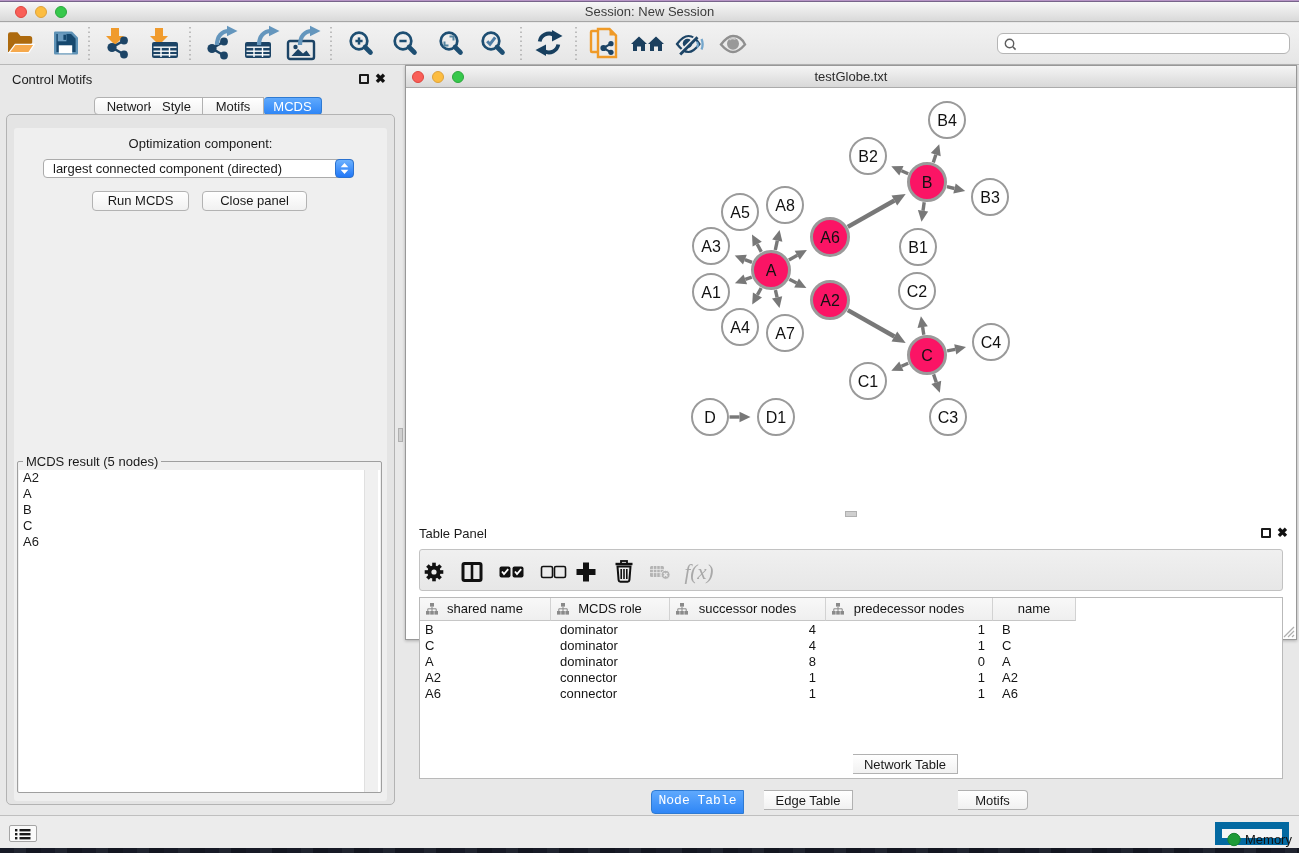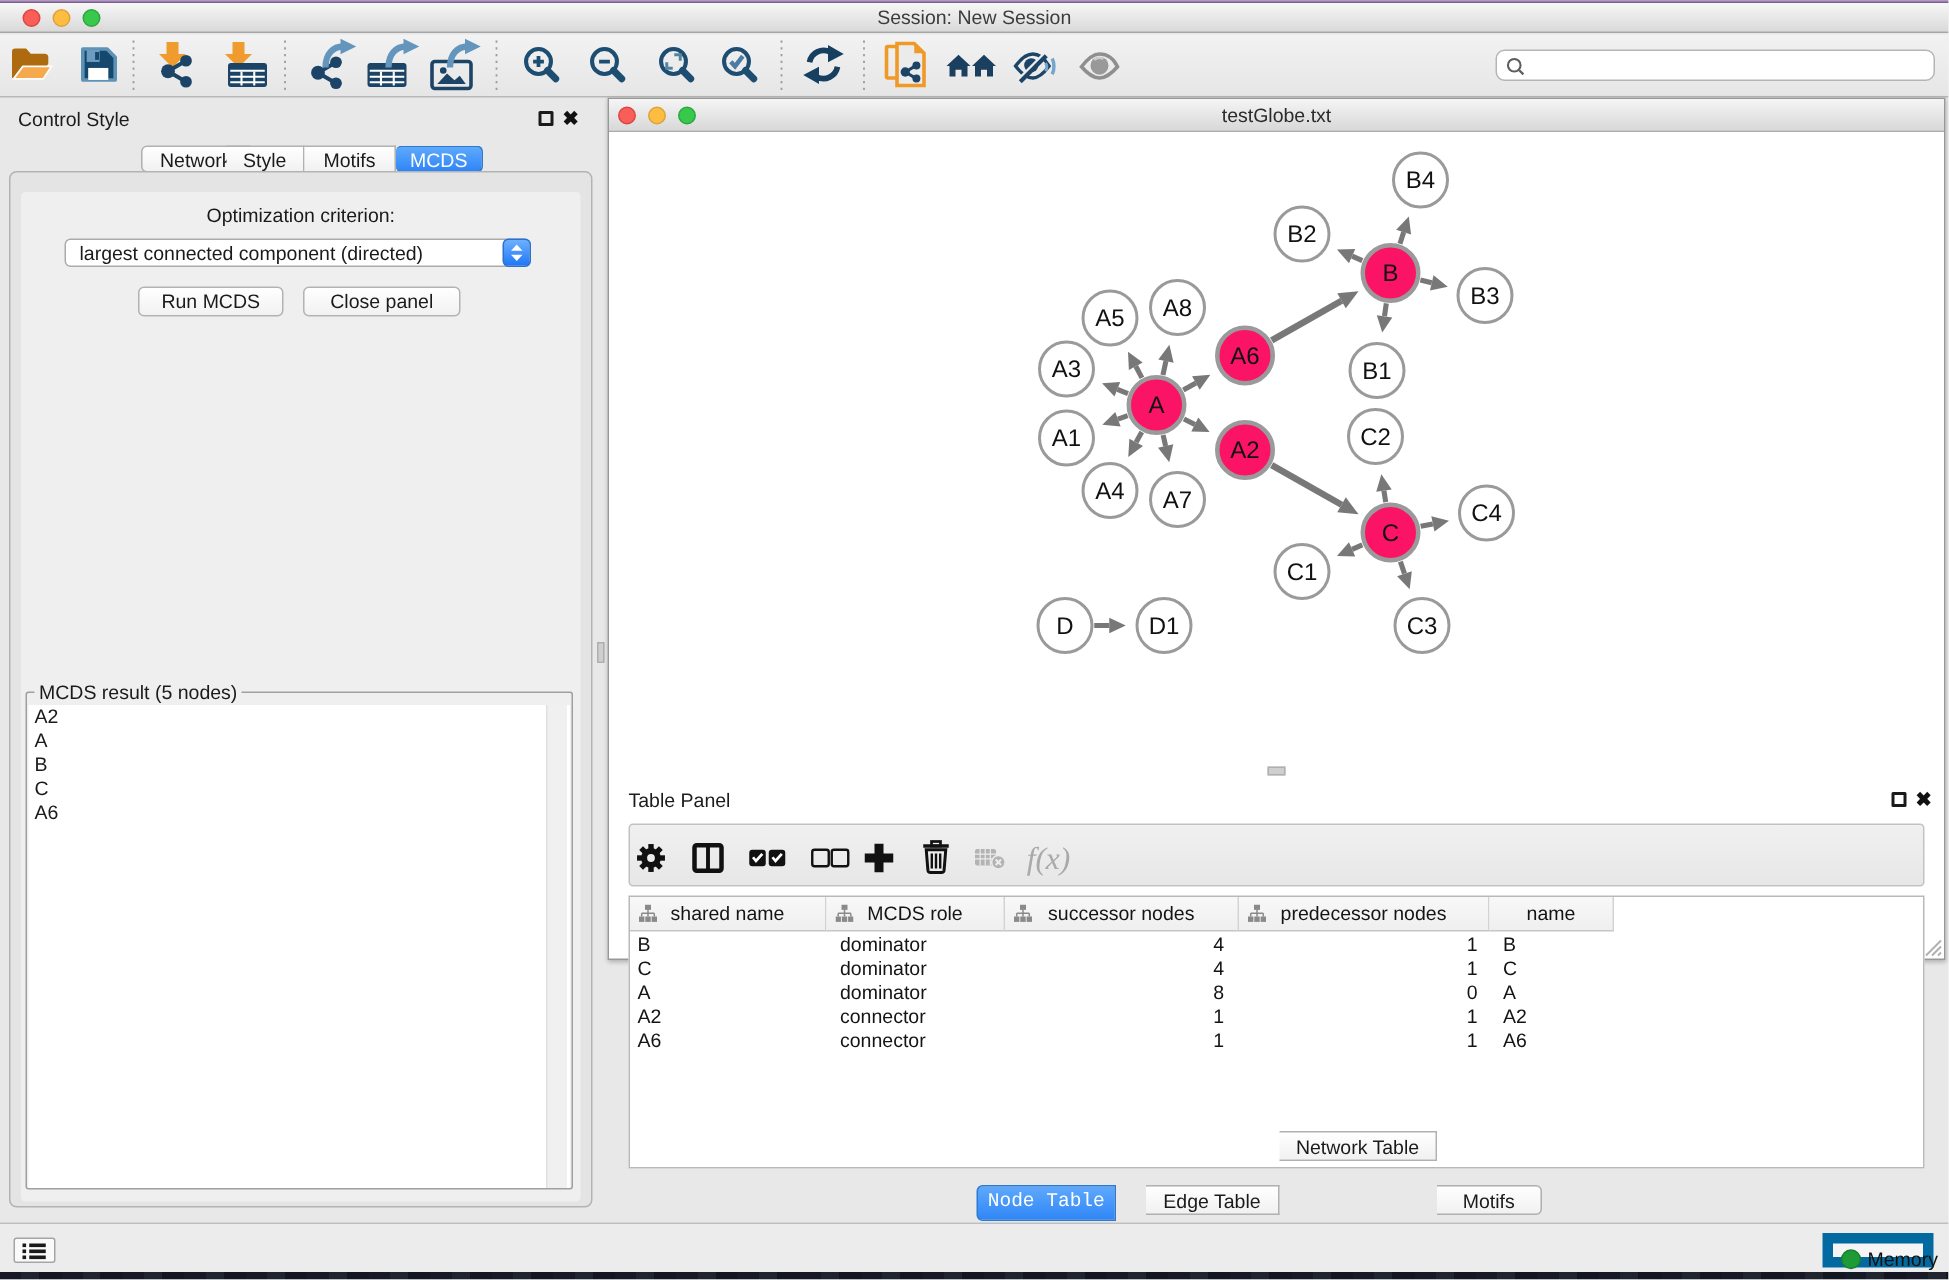--- a/index.html
+++ b/index.html
@@ -191,30 +191,30 @@
         <path d="M-3.5,-4 A5,5 0 0 1 2.5,-4.6" fill="none" stroke="#cfcfcf" stroke-width="1.5"></path>
       </g>
 </svg>
   <div id="searchbox" class="abs">
       <svg width="16" height="16" viewBox="0 0 16 16" style="position:absolute;left:5px;top:3px;">
     <circle cx="6.5" cy="6.5" r="4.2" fill="none" stroke="#5d5d5d" stroke-width="1.4"></circle>
     <line x1="9.8" y1="9.8" x2="12.6" y2="12.6" stroke="#5d5d5d" stroke-width="1.5"></line>
       </svg>
     </div>
 
-  <div class="abs ptitle" style="left:12px;top:72px;">Control Style</div>
+  <div class="abs ptitle" style="left:12px;top:72px;">Control Motifs</div>
   <div class="sqicon" style="left:359px;top:74px;"></div>
   <div class="xicon" style="left:375px;top:74px;">✖</div>
   <div class="tab first" style="left:94px;top:97px;width:73px;text-align:center;">Network</div>
   <div class="tab" style="left:151px;top:97px;width:52px;">Style</div>
   <div class="tab" style="left:203px;top:97px;width:61px;">Motifs</div>
   <div class="tab sel last" style="left:264px;top:97px;width:58px;">MCDS</div>
   <div id="cpane" class="abs"></div>
   <div id="cpinner" class="abs"></div>
-  <div class="abs" style="left:14px;top:136px;width:373px;text-align:center;">Optimization criterion:</div>
+  <div class="abs" style="left:14px;top:136px;width:373px;text-align:center;">Optimization component:</div>
   <div id="dropdown" class="abs">largest connected component (directed)
     <div id="spinner"><svg width="17" height="17" viewBox="0 0 17 17">
       <polygon points="4.7,7.2 8.5,3 12.3,7.2" fill="#fff"></polygon>
       <polygon points="4.7,9.8 8.5,14 12.3,9.8" fill="#fff"></polygon>
     </svg></div>
   </div>
   <div class="btn" style="left:92px;top:191px;width:97px;">Run MCDS</div>
   <div class="btn" style="left:202px;top:191px;width:105px;">Close panel</div>
   <div id="fieldset" class="abs">
     <div id="fslist">

